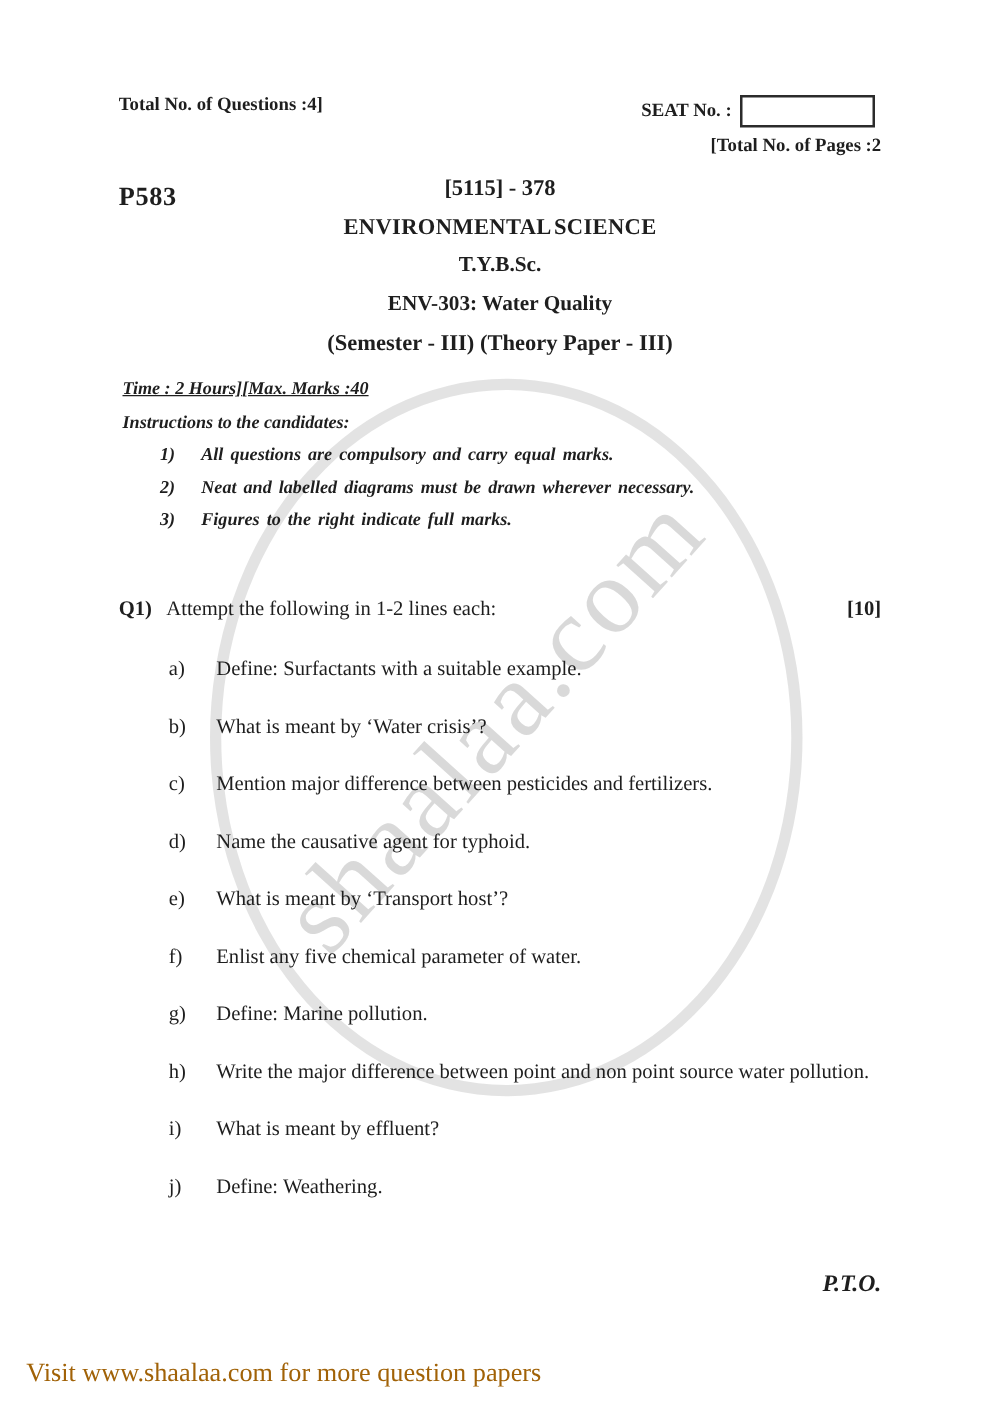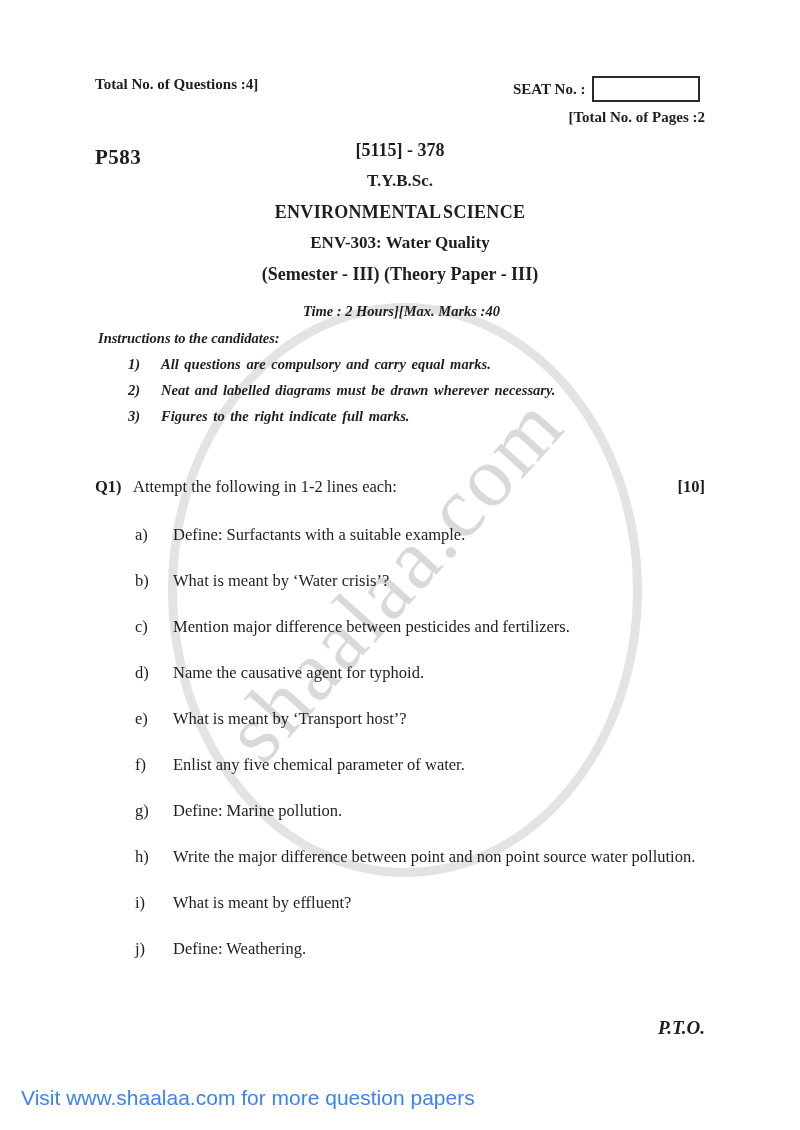--- a/index.html
+++ b/index.html
@@ -36,22 +36,22 @@
   .title-block .t-line { display:block; line-height:22px; margin-bottom:9px; }
   .t-code { font-size:18px; }
   .t-class { font-size:17px; }
   .t-subject { font-size:18px; letter-spacing:0.3px; word-spacing:-2px; }
   .t-paper { font-size:17px; }
   .t-sem { font-size:18px; }
 
   
   .meta-row {
     position:absolute; left:98px; right:95px; top:303px;
-    display:flex; justify-content:center;
-    font-size:14.5px; font-weight:bold; font-style:italic;
+    display:flex; justify-content:flex-start;
+    font-size:14.5px; font-weight:bold; font-style:italic;text-decoration:underline;
   }
 
   
   .instructions { position:absolute; left:98px; right:95px; top:330px;
     font-size:14.5px; font-weight:bold; font-style:italic; }
   .instr-heading { margin-bottom:8px; }
   .instr-item { display:flex; padding-left:30px; line-height:19px; margin-bottom:7px; }
   .instr-item .lbl { width:33px; flex:none; }
   .instr-item .txt { flex:1; word-spacing:2px; }
 
@@ -66,43 +66,43 @@
 
   .q-items { position:absolute; left:135px; right:95px; top:500px; font-size:16.5px; }
   .q-item { display:flex; margin-top:24px; line-height:22px; }
   .q-item .lbl { width:38px; flex:none; }
   .q-item .txt { flex:1; text-align:justify; }
 
   
   .pto { position:absolute; right:95px; top:1017px; font-size:19px; font-weight:bold; font-style:italic; }
   .site-footer {
     position:absolute; left:21px; top:1086px;
-    font-family:Liberation Sans, sans-serif; font-size:21px; color:#3b82f6;
+    font-family:Liberation Serif, serif; font-size:21px; color:#a16207;
   }
 </style>
 </head>
 <body>
 
 <div class="page">
 
   <div class="wm-ring"></div>
   <div class="wm-text">shaalaa.com</div>
 
   <div class="hdr-total-q">Total No. of Questions :4]</div>
   <div class="seat-row">
     <span class="seat-label">SEAT No. :</span>
     <span class="seat-box"></span>
   </div>
   <div class="hdr-pnum">P583</div>
   <div class="hdr-pages">[Total No. of Pages :2</div>
 
   <div class="title-block">
     <span class="t-line t-code">[5115] - 378</span>
+    <span class="t-line t-subject">ENVIRONMENTAL SCIENCE</span>
     <span class="t-line t-class">T.Y.B.Sc.</span>
-    <span class="t-line t-subject">ENVIRONMENTAL SCIENCE</span>
     <span class="t-line t-paper">ENV-303: Water Quality</span>
     <span class="t-line t-sem">(Semester - III) (Theory Paper - III)</span>
   </div>
 
   <div class="meta-row">
     <span>Time : 2 Hours]</span>
     <span>[Max. Marks :40</span>
   </div>
 
   <div class="instructions">

